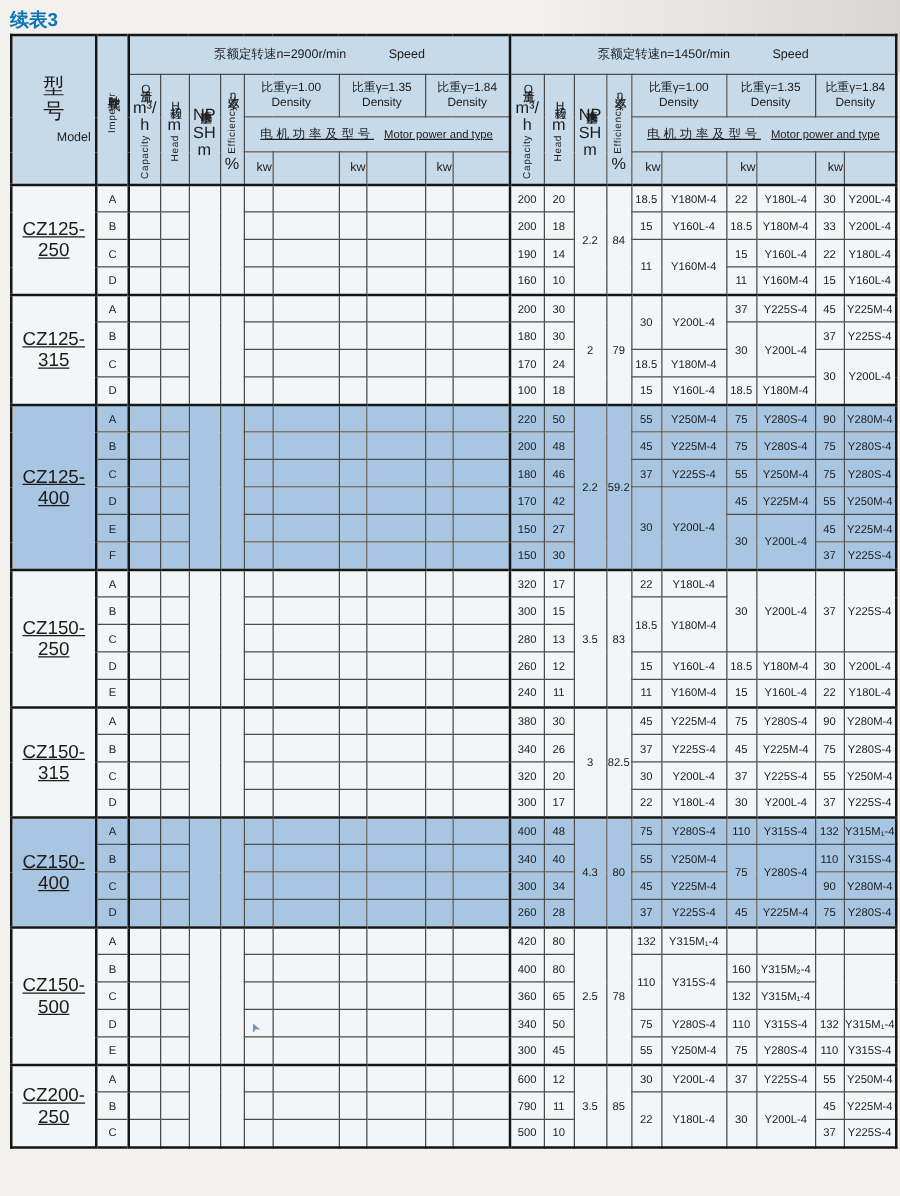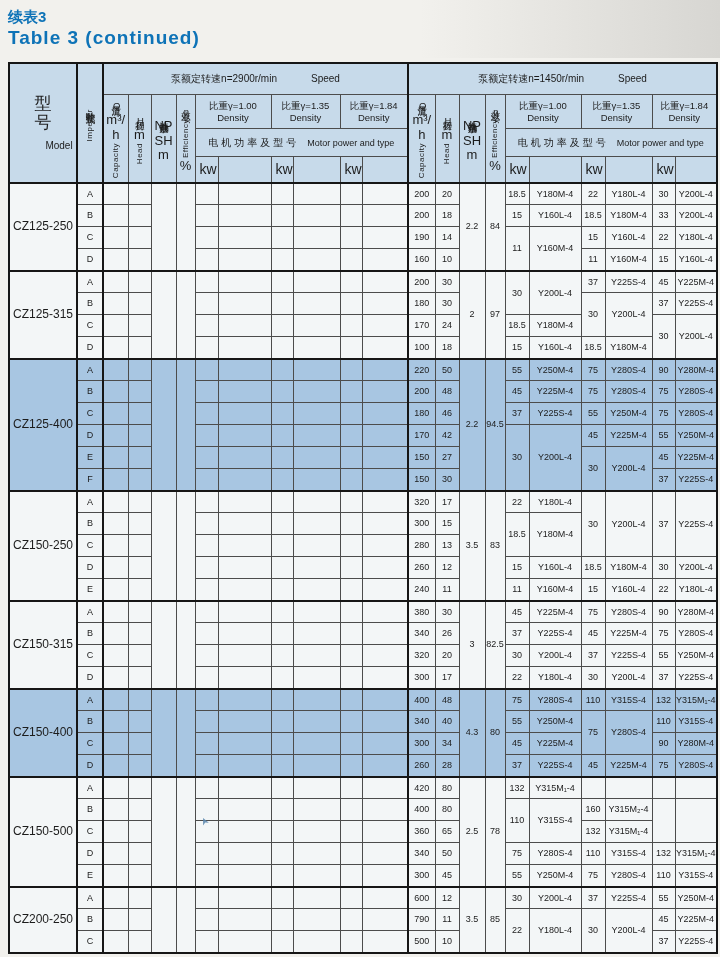--- a/index.html
+++ b/index.html
@@ -15,45 +15,44 @@
     color:#1c1c1c; font-size:9px; line-height:1.15; padding:0; }
   thead th { background:#c7daea; font-weight:normal; }
   tbody td { height:22px; background:#f3f6f7; }
   tr.hl td { background:#a8c6e2; }
   tr.gstart td { border-top:2px solid #161616; }
   .secL { border-left:2px solid #161616 !important; }
   .imp-h, .imp-cell { border-left:2px solid #161616 !important; }
   tr.h-speed th { height:32px; font-size:10px; }
   tr.h-sub th { height:34px; }
   tr.h-motor th { height:28px; font-size:10px; }
-  tr.h-kw th { height:26px; font-size:14px; text-align:left; padding-left:4px; }
+  tr.h-kw th { height:26px; font-size:10px; text-align:right; padding-left:4px; }
   .den { font-size:9.5px; line-height:1.2; }
   .spd-gap { display:inline-block; width:34px; }
-  .motor-en { margin-left:8px; font-size:9px; }
-  .motor-zh { letter-spacing:3px; }
+  .motor-en { margin-left:8px; font-size:9px;text-decoration:underline; }
+  .motor-zh { letter-spacing:3px;text-decoration:underline; }
   .model-h .zh { font-size:17px; letter-spacing:9px; padding-left:9px; margin-bottom:7px; }
   .model-h .en { font-size:10px;margin-left:32px; }
   .vcell { vertical-align:middle; }
   .vwrap { display:flex; flex-direction:column; align-items:center; justify-content:center; gap:1px; padding:2px 0; }
   .vzh { writing-mode:vertical-rl; text-orientation:upright; font-size:9.5px; letter-spacing:1px; }
   .vunit { font-size:13px; white-space:normal; word-break:break-all; line-height:1.1; }
   .ven { writing-mode:vertical-rl; transform:rotate(180deg); font-size:8px; letter-spacing:0.5px; }
-  td.model { font-size:12px; }
+  td.model { font-size:15px;text-decoration:underline; }
   td.typ { font-size:9px; }
   .ink-mark { position:absolute; left:200px; top:816px; color:#5b87ae; font-size:10px;
     transform:rotate(-115deg); opacity:0.85; }
 </style>
 </head>
 <body>
 
 <div class="scan-band"></div>
 
 <div class="page">
   <div class="title-zh">续表3</div>
-  <div class="title-en">Table 3 (continued)</div>
 
   <table>
     <colgroup>
       <col style="width:68px">
         <col style="width:26px">
       <col style="width:25px">
         <col style="width:23px">
         <col style="width:25px">
         <col style="width:19px">
       <col style="width:23px">
@@ -280,21 +279,21 @@
           <td class="num" rowspan="4"></td>
           <td class="kw"></td>
           <td class="typ"></td>
           <td class="kw"></td>
           <td class="typ"></td>
           <td class="kw"></td>
           <td class="typ"></td>
           <td class="num secL">200</td>
           <td class="num">30</td>
           <td class="num" rowspan="4">2</td>
-          <td class="num" rowspan="4">97</td>
+          <td class="num" rowspan="4">79</td>
           <td class="kw" rowspan="2">30</td>
           <td class="typ" rowspan="2">Y200L-4</td>
           <td class="kw">37</td>
           <td class="typ">Y225S-4</td>
           <td class="kw">45</td>
           <td class="typ">Y225M-4</td>
         </tr>
         <tr>
           <td class="imp-cell">B</td>
           <td class="num secL"></td>
@@ -355,21 +354,21 @@
           <td class="num" rowspan="6"></td>
           <td class="kw"></td>
           <td class="typ"></td>
           <td class="kw"></td>
           <td class="typ"></td>
           <td class="kw"></td>
           <td class="typ"></td>
           <td class="num secL">220</td>
           <td class="num">50</td>
           <td class="num" rowspan="6">2.2</td>
-          <td class="num" rowspan="6">94.5</td>
+          <td class="num" rowspan="6">59.2</td>
           <td class="kw">55</td>
           <td class="typ">Y250M-4</td>
           <td class="kw">75</td>
           <td class="typ">Y280S-4</td>
           <td class="kw">90</td>
           <td class="typ">Y280M-4</td>
         </tr>
         <tr class="hl">
           <td class="imp-cell">B</td>
           <td class="num secL"></td>

